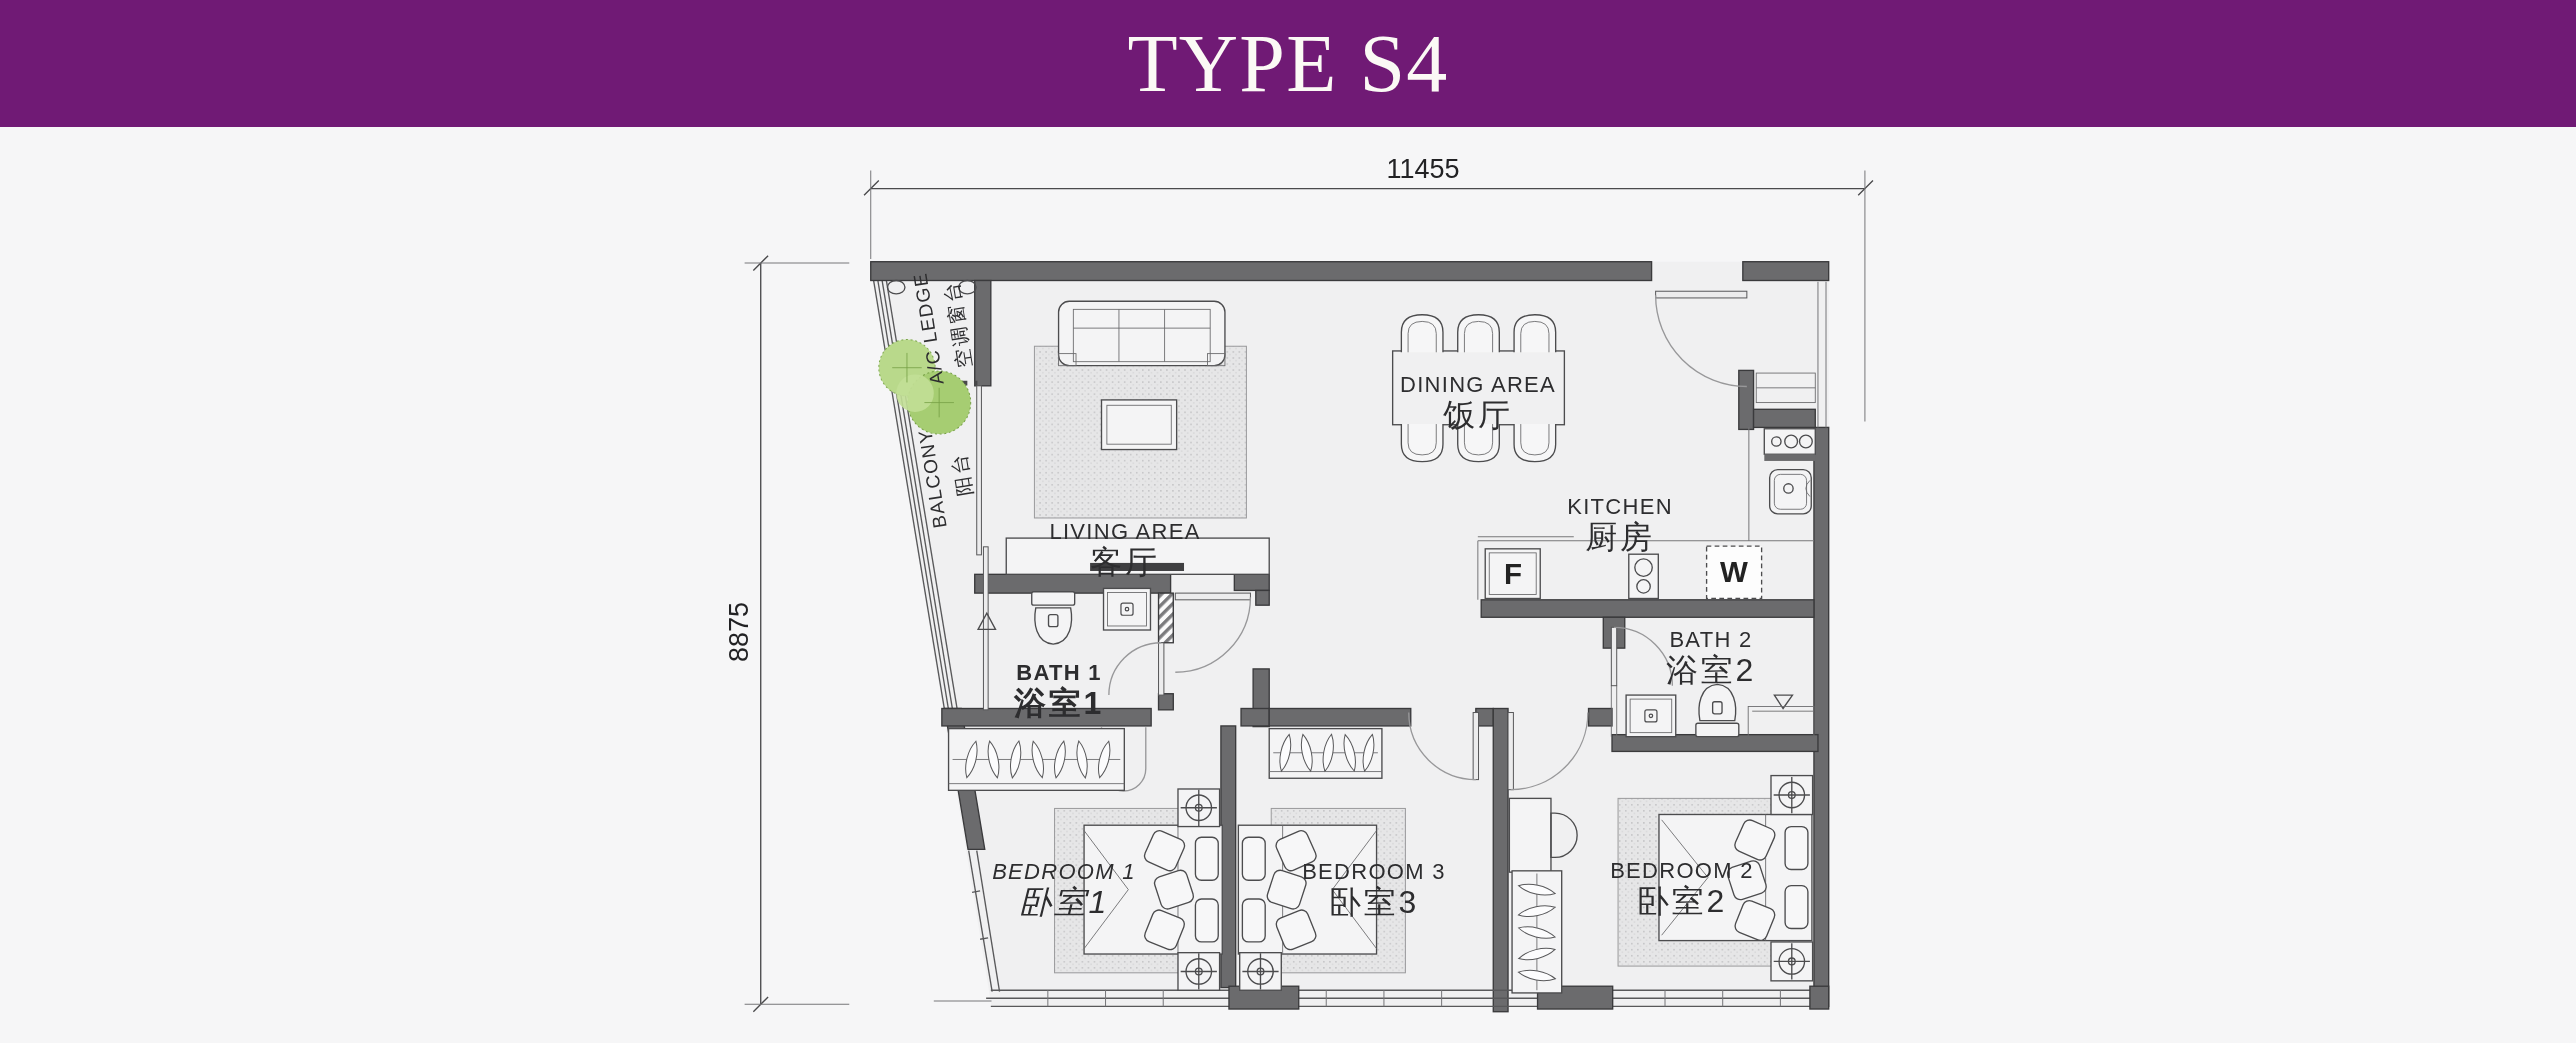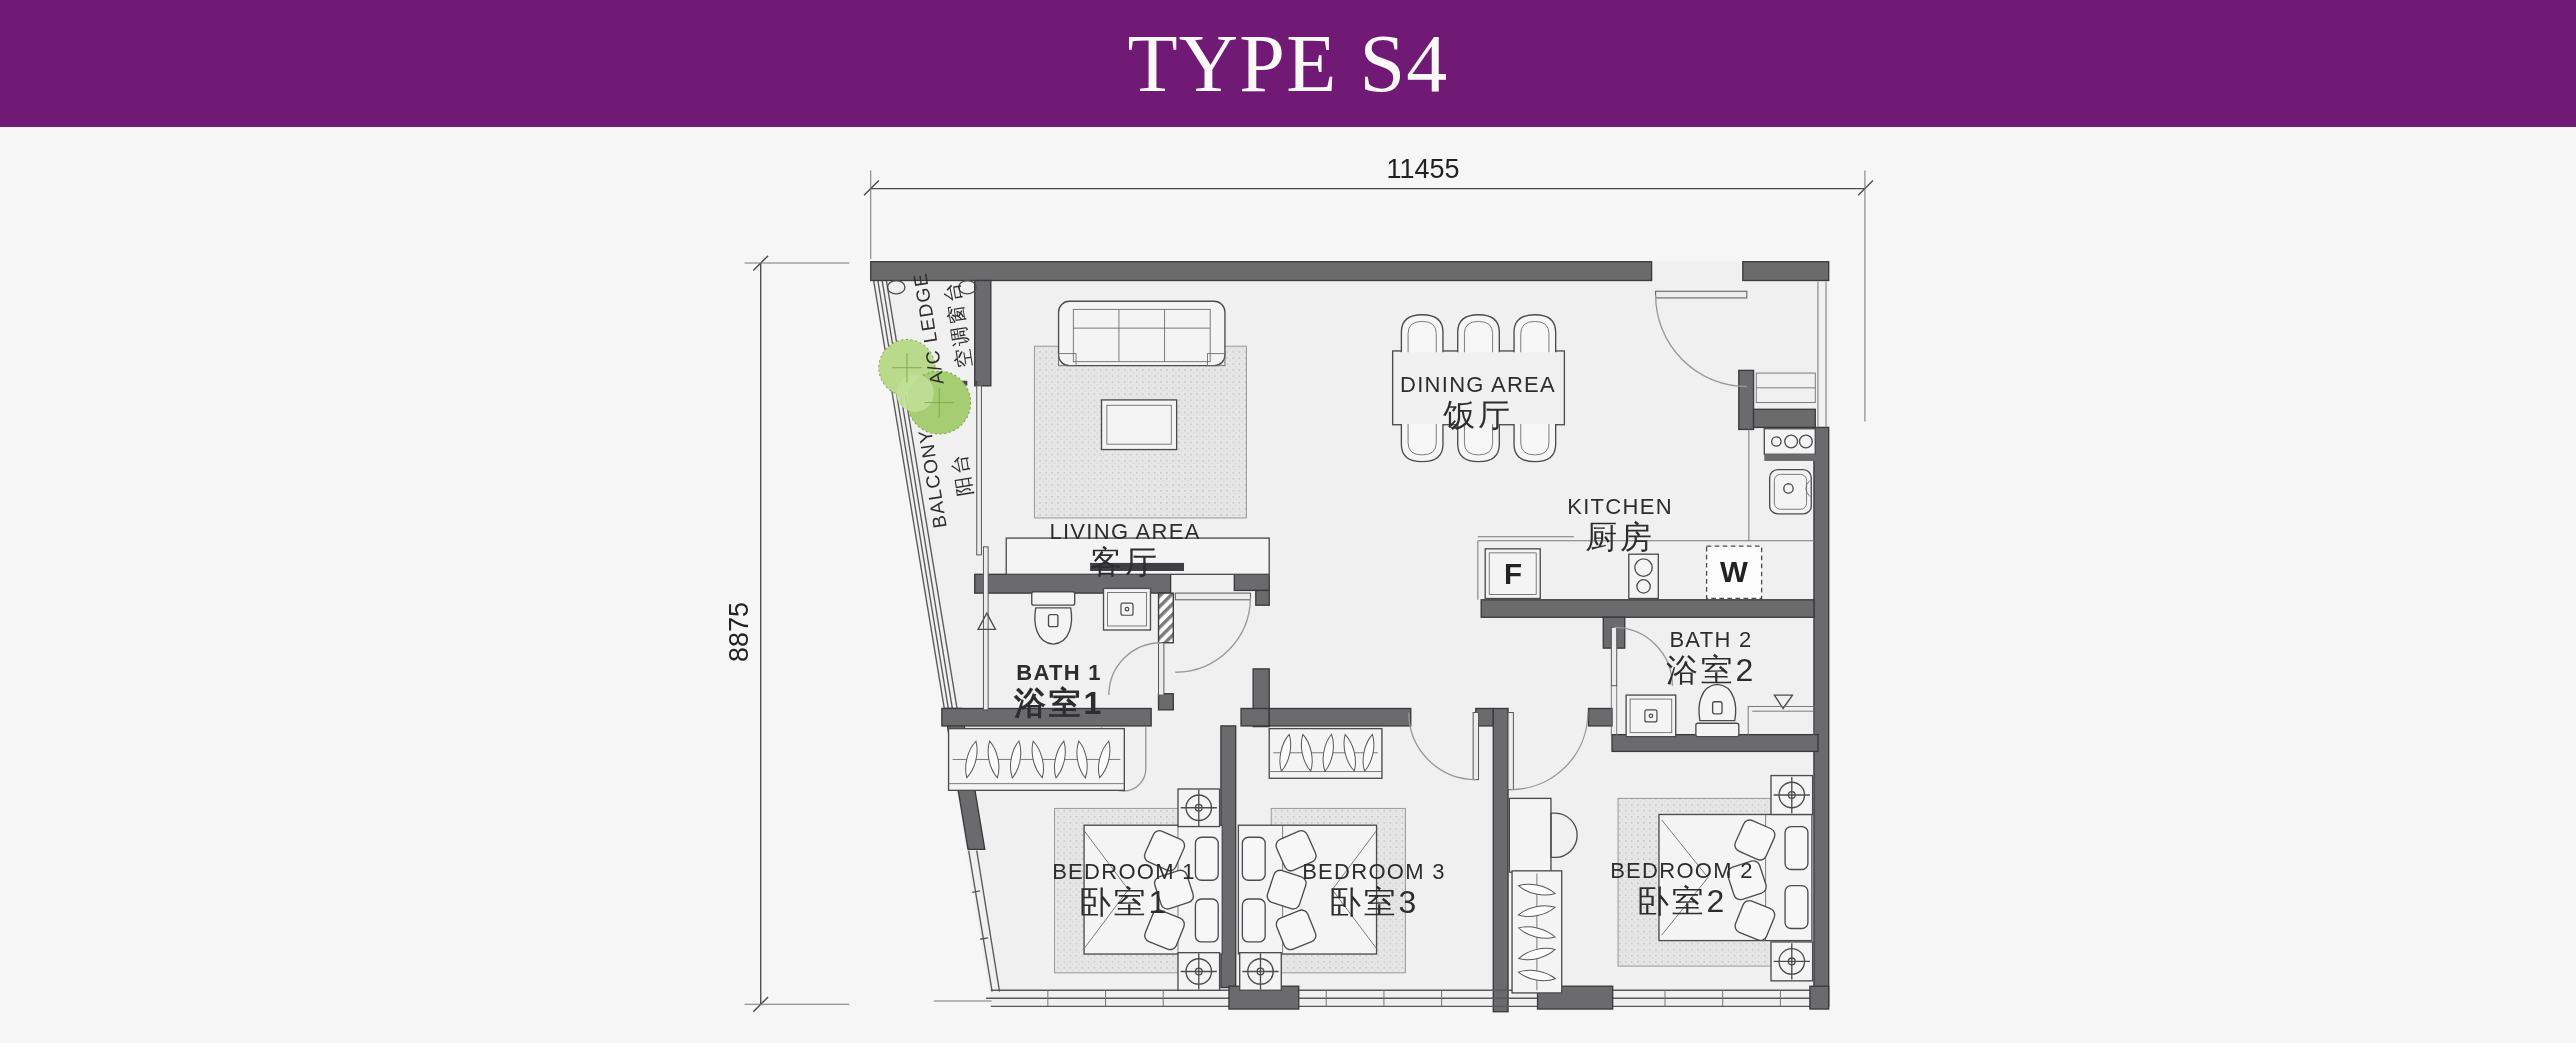--- a/index.html
+++ b/index.html
@@ -342,21 +342,21 @@
     <span class="zh">厨房</span>
   </div>
   <div class="lbl" style="left:1059px;top:680px;font-weight:bold;">
     <span class="en">BATH 1</span>
     <span class="zh">浴室1</span>
   </div>
   <div class="lbl" style="left:1711px;top:647px;">
     <span class="en">BATH 2</span>
     <span class="zh">浴室2</span>
   </div>
-  <div class="lbl" style="left:1124px;top:879px;">
+  <div class="lbl" style="left:1064px;top:879px;font-style:italic;">
     <span class="en">BEDROOM 1</span>
     <span class="zh">卧室1</span>
   </div>
   <div class="lbl" style="left:1374px;top:879px;">
     <span class="en">BEDROOM 3</span>
     <span class="zh">卧室3</span>
   </div>
   <div class="lbl" style="left:1682px;top:878px;">
     <span class="en">BEDROOM 2</span>
     <span class="zh">卧室2</span>

